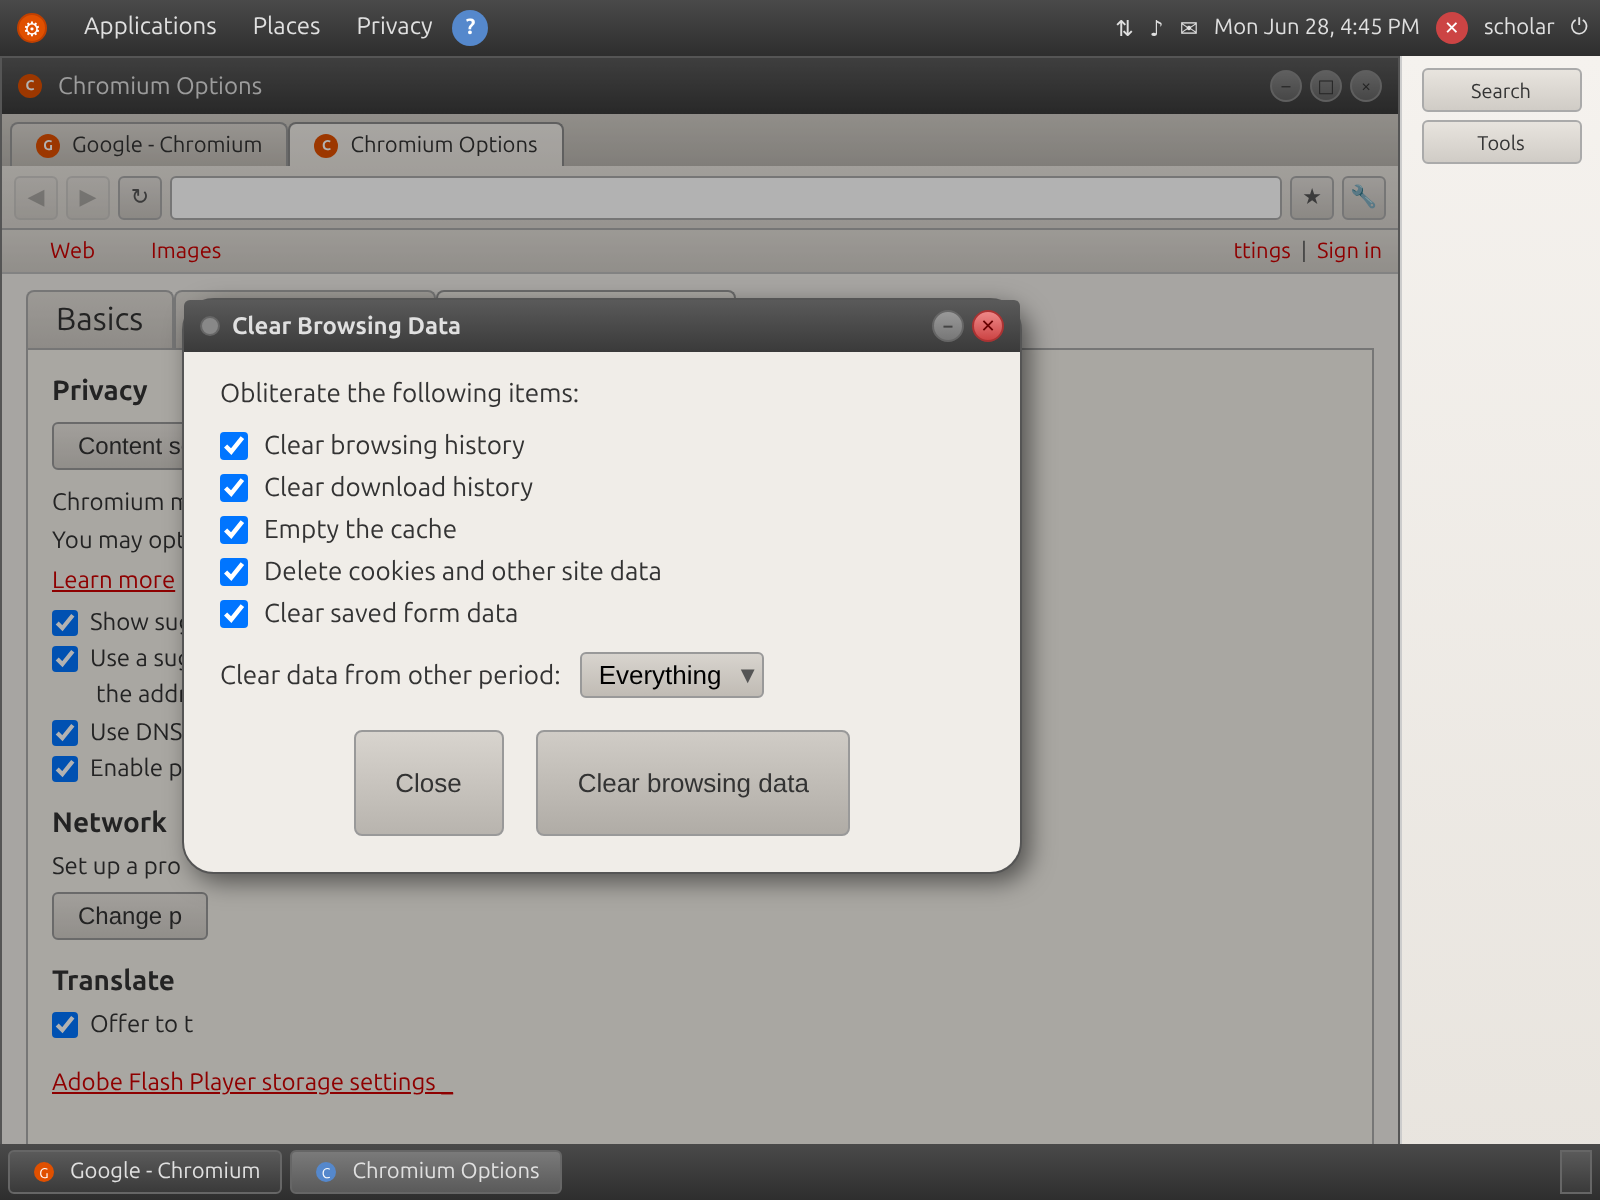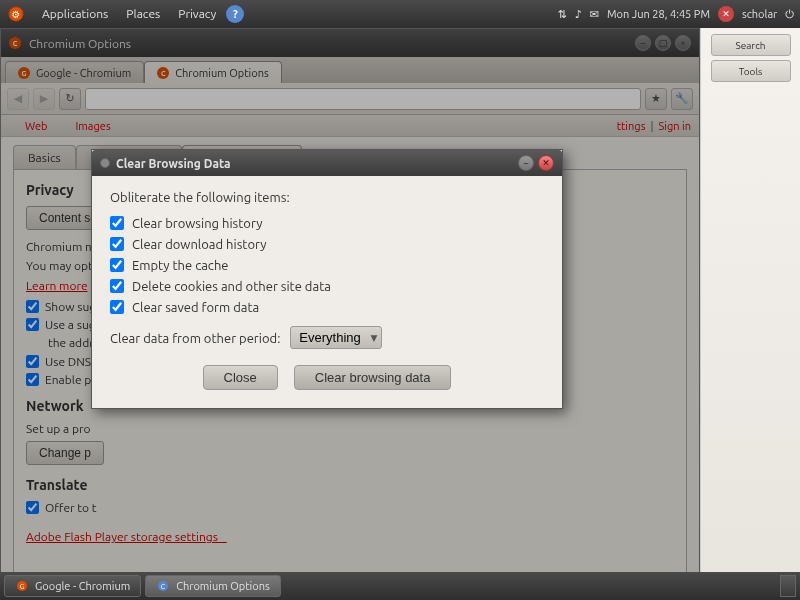--- a/index.html
+++ b/index.html
@@ -204,21 +204,21 @@
       gap: 0;
       margin-bottom: 0;
     }
     .settings-tab {
       padding: 5px 14px;
       background: linear-gradient(to bottom, #e0dcd6, #ccc8c2);
       border: 1px solid #aaa;
       border-bottom: none;
       border-radius: 4px 4px 0 0;
       cursor: pointer;
-      font-size: 12px;
+      font-size: 16px;
       color: #333;
     }
     .settings-tab.active {
       background: linear-gradient(to bottom, #f2efe9, #e8e4de);
       border-color: #999;
       font-weight: bold;
       color: #000;
     }
 
     .settings-body {
@@ -291,24 +291,24 @@
       width: 100%; height: 100%;
       background: rgba(0,0,0,0.3);
       z-index: 50;
     }
 
     
     .dialog {
       position: absolute;
       top: 120px;
       left: 90px;
-      width: 472px;
+      width: 420px;
       background: #f0ede8;
       border: 1px solid #555;
-      border-radius: 0;
+      border-radius: 16px;
       z-index: 60;
       box-shadow: 4px 4px 12px rgba(0,0,0,0.5);
     }
     .dialog-titlebar {
       background: linear-gradient(to bottom, #5a5a5a, #3a3a3a);
       height: 26px;
       display: flex;
       align-items: center;
       padding: 0 8px;
       color: #e0e0e0;
@@ -410,21 +410,21 @@
       pointer-events: none;
       color: #555;
     }
     .dialog-buttons {
       display: flex;
       justify-content: center;
       gap: 16px;
       padding-bottom: 4px;
     }
     .dialog-action-btn {
-      padding: 4px 20px;
+      padding: 18px 20px;
       background: linear-gradient(to bottom, #d8d4ce, #b8b4ae);
       border: 1px solid #999;
       border-radius: 4px;
       cursor: pointer;
       font-size: 13px;
       color: #333;
       font-weight: normal;
     }
     .dialog-action-btn.primary {
       background: linear-gradient(to bottom, #d0ccc6, #b0aca6);

